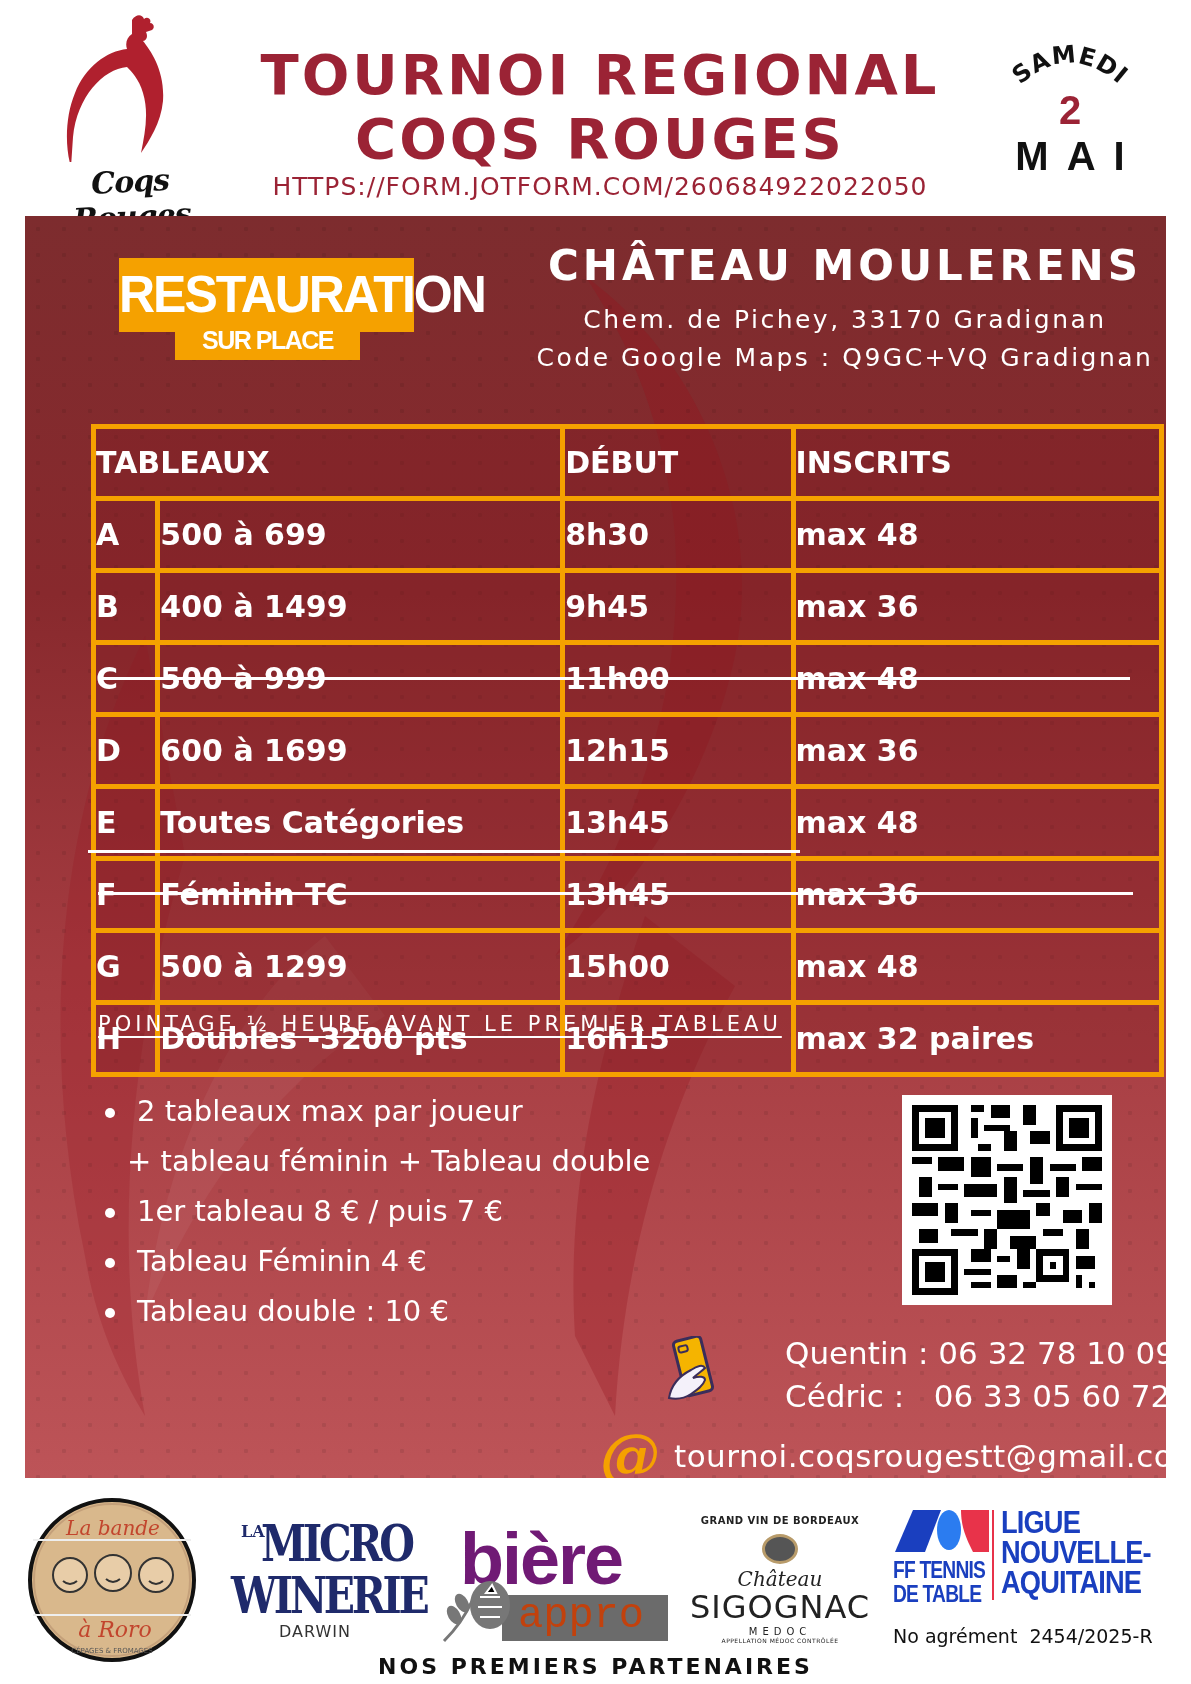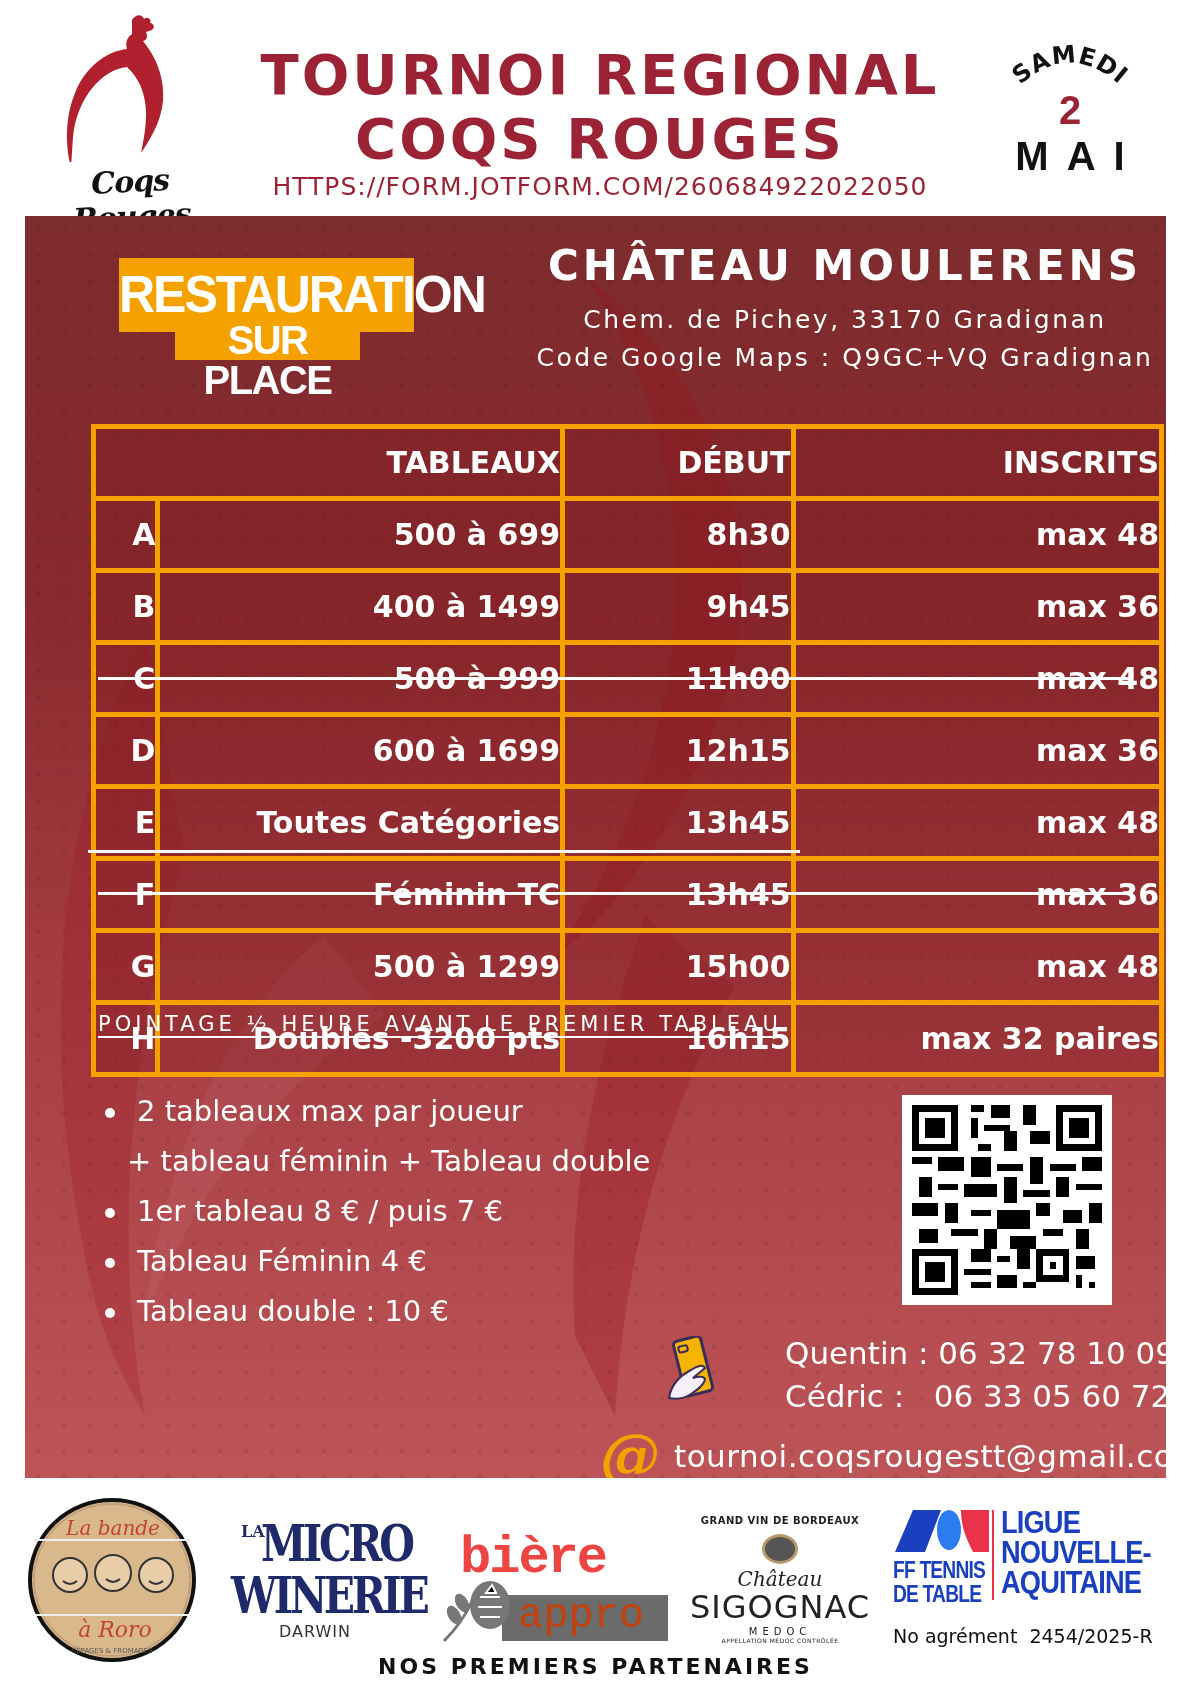--- a/index.html
+++ b/index.html
@@ -36,30 +36,30 @@
     background-size: 26px 26px; }
   .panel .swoosh { position: absolute; left: 0; top: 0; }
 
   .resto { position: absolute; left: 94px; top: 42px; }
   .resto .box1 { position: absolute; left: 0; top: 0; width: 295px; height: 74px; background: #f5a100; }
   .resto .box2 { position: absolute; left: 56px; top: 60px; width: 185px; height: 42px; background: #f5a100; }
   .resto .t1 { position: absolute; left: 0; top: 6px; width: 295px; text-align: center; color: #fff;
     font-family: "Liberation Sans", sans-serif; font-weight: bold; font-size: 50px; letter-spacing: -2px;
     transform: scaleY(1.05); line-height: 60px; }
   .resto .t2 { position: absolute; left: 56px; top: 62px; width: 185px; text-align: center; color: #fff;
-    font-family: "Liberation Sans", sans-serif; font-weight: bold; font-size: 40px; letter-spacing: -1.5px; line-height: 40px; }
+    font-family: "Liberation Sans", sans-serif; font-weight: bold; font-size: 25px; letter-spacing: -1.5px; line-height: 40px; }
 
   .venue { position: absolute; left: 500px; top: 22px; width: 640px; text-align: center; color: #fff; }
   .venue .name { font-family: "DejaVu Sans", sans-serif; font-weight: bold; font-size: 42px; letter-spacing: 4px; line-height: 56px; }
   .venue .addr { margin-top: 8px; font-family: "DejaVu Sans", sans-serif; font-size: 25px; letter-spacing: 2.5px; line-height: 36px; }
   .venue .maps { margin-top: 2px; font-family: "DejaVu Sans", sans-serif; font-size: 25px; letter-spacing: 2.5px; line-height: 36px; }
 
   
   .sched { position: absolute; left: 66px; top: 208px; width: 1073px; border-collapse: collapse; }
-  .sched td, .sched th { border: 5px solid #f5a100; color: #fff; text-align: right;
+  .sched td, .sched th { border: 5px solid #f5a100; color: #fff; text-align: left;
     font-family: "DejaVu Sans", sans-serif; font-weight: bold; font-size: 30px; height: 72px;
     position: relative; background: rgba(130, 30, 35, 0.35); }
   .sched th { height: 72px; font-size: 30px; }
   .sched td.letter { width: 62px; }
   .sched td.cat { width: 390px; }
   .sched th.h-tab { width: 452px; }
   .sched th.h-debut, .sched td.debut { width: 222px; }
   .sched th.h-insc, .sched td.insc { width: 355px; }
   .strike-line { position: absolute; height: 3px; background: #fff; }
 
@@ -87,21 +87,21 @@
   
   .sponsor { position: absolute; }
   .sp-bande { left: 25px; top: 1495px; width: 175px; height: 170px; }
   .sp-micro { left: 225px; top: 1510px; width: 180px; height: 140px; text-align: center; color: #1f2a6b; }
   .sp-micro .la { font-family: "DejaVu Serif", serif; font-weight: bold; font-size: 16px; position: absolute; left: 16px; top: 12px; }
   .sp-micro .l1 { position: absolute; left: 36px; top: 4px; font-family: "DejaVu Serif", serif; font-weight: bold; font-size: 50px; letter-spacing: -4px; transform: scaleX(0.82); transform-origin: left; line-height: 60px; }
   .sp-micro .l2 { position: absolute; left: 6px; top: 56px; font-family: "DejaVu Serif", serif; font-weight: bold; font-size: 50px; letter-spacing: -4px; transform: scaleX(0.82); transform-origin: left; line-height: 60px; }
   .sp-micro .l3 { position: absolute; left: 0; top: 112px; width: 180px; font-family: "DejaVu Sans", sans-serif; font-size: 16px; letter-spacing: 1px; color: #333; }
 
   .sp-biere { left: 440px; top: 1525px; width: 230px; height: 120px; }
-  .sp-biere .b { position: absolute; left: 20px; top: -6px; font-family: Liberation Mono, monospace; font-weight: bold; font-size: 52px; color: #ef4444; letter-spacing: -2px; line-height: 80px; }
+  .sp-biere .b { position: absolute; left: 20px; top: -6px; font-family: Liberation Sans, sans-serif; font-weight: bold; font-size: 72px; color: #701a75; letter-spacing: -2px; line-height: 80px; }
   .sp-biere .bar { position: absolute; left: 62px; top: 70px; width: 166px; height: 46px; background: #6b6b6b; }
   .sp-biere .a { position: absolute; left: 78px; top: 66px; font-family: Liberation Mono, monospace; font-size: 42px; color: #c2410c; line-height: 50px; }
   .sp-biere svg { position: absolute; left: 0; top: 50px; }
 
   .sp-sigo { left: 690px; top: 1515px; width: 180px; height: 140px; text-align: center; color: #222; }
   .sp-sigo .top { font-family: "DejaVu Sans", sans-serif; font-size: 10px; font-weight: bold; letter-spacing: 0.5px; }
   .sp-sigo .crest { margin: 8px auto 0; width: 36px; height: 30px; border-radius: 50%; background: #555; border: 3px solid #b89b6a; }
   .sp-sigo .chat { font-family: "DejaVu Serif", serif; font-style: italic; font-size: 20px; margin-top: 4px; line-height: 22px; }
   .sp-sigo .name { font-family: "DejaVu Sans", sans-serif; font-size: 32px; letter-spacing: 1px; line-height: 34px; }
   .sp-sigo .medoc { font-family: "DejaVu Sans", sans-serif; font-size: 10px; letter-spacing: 5px; margin-top: 2px; }

